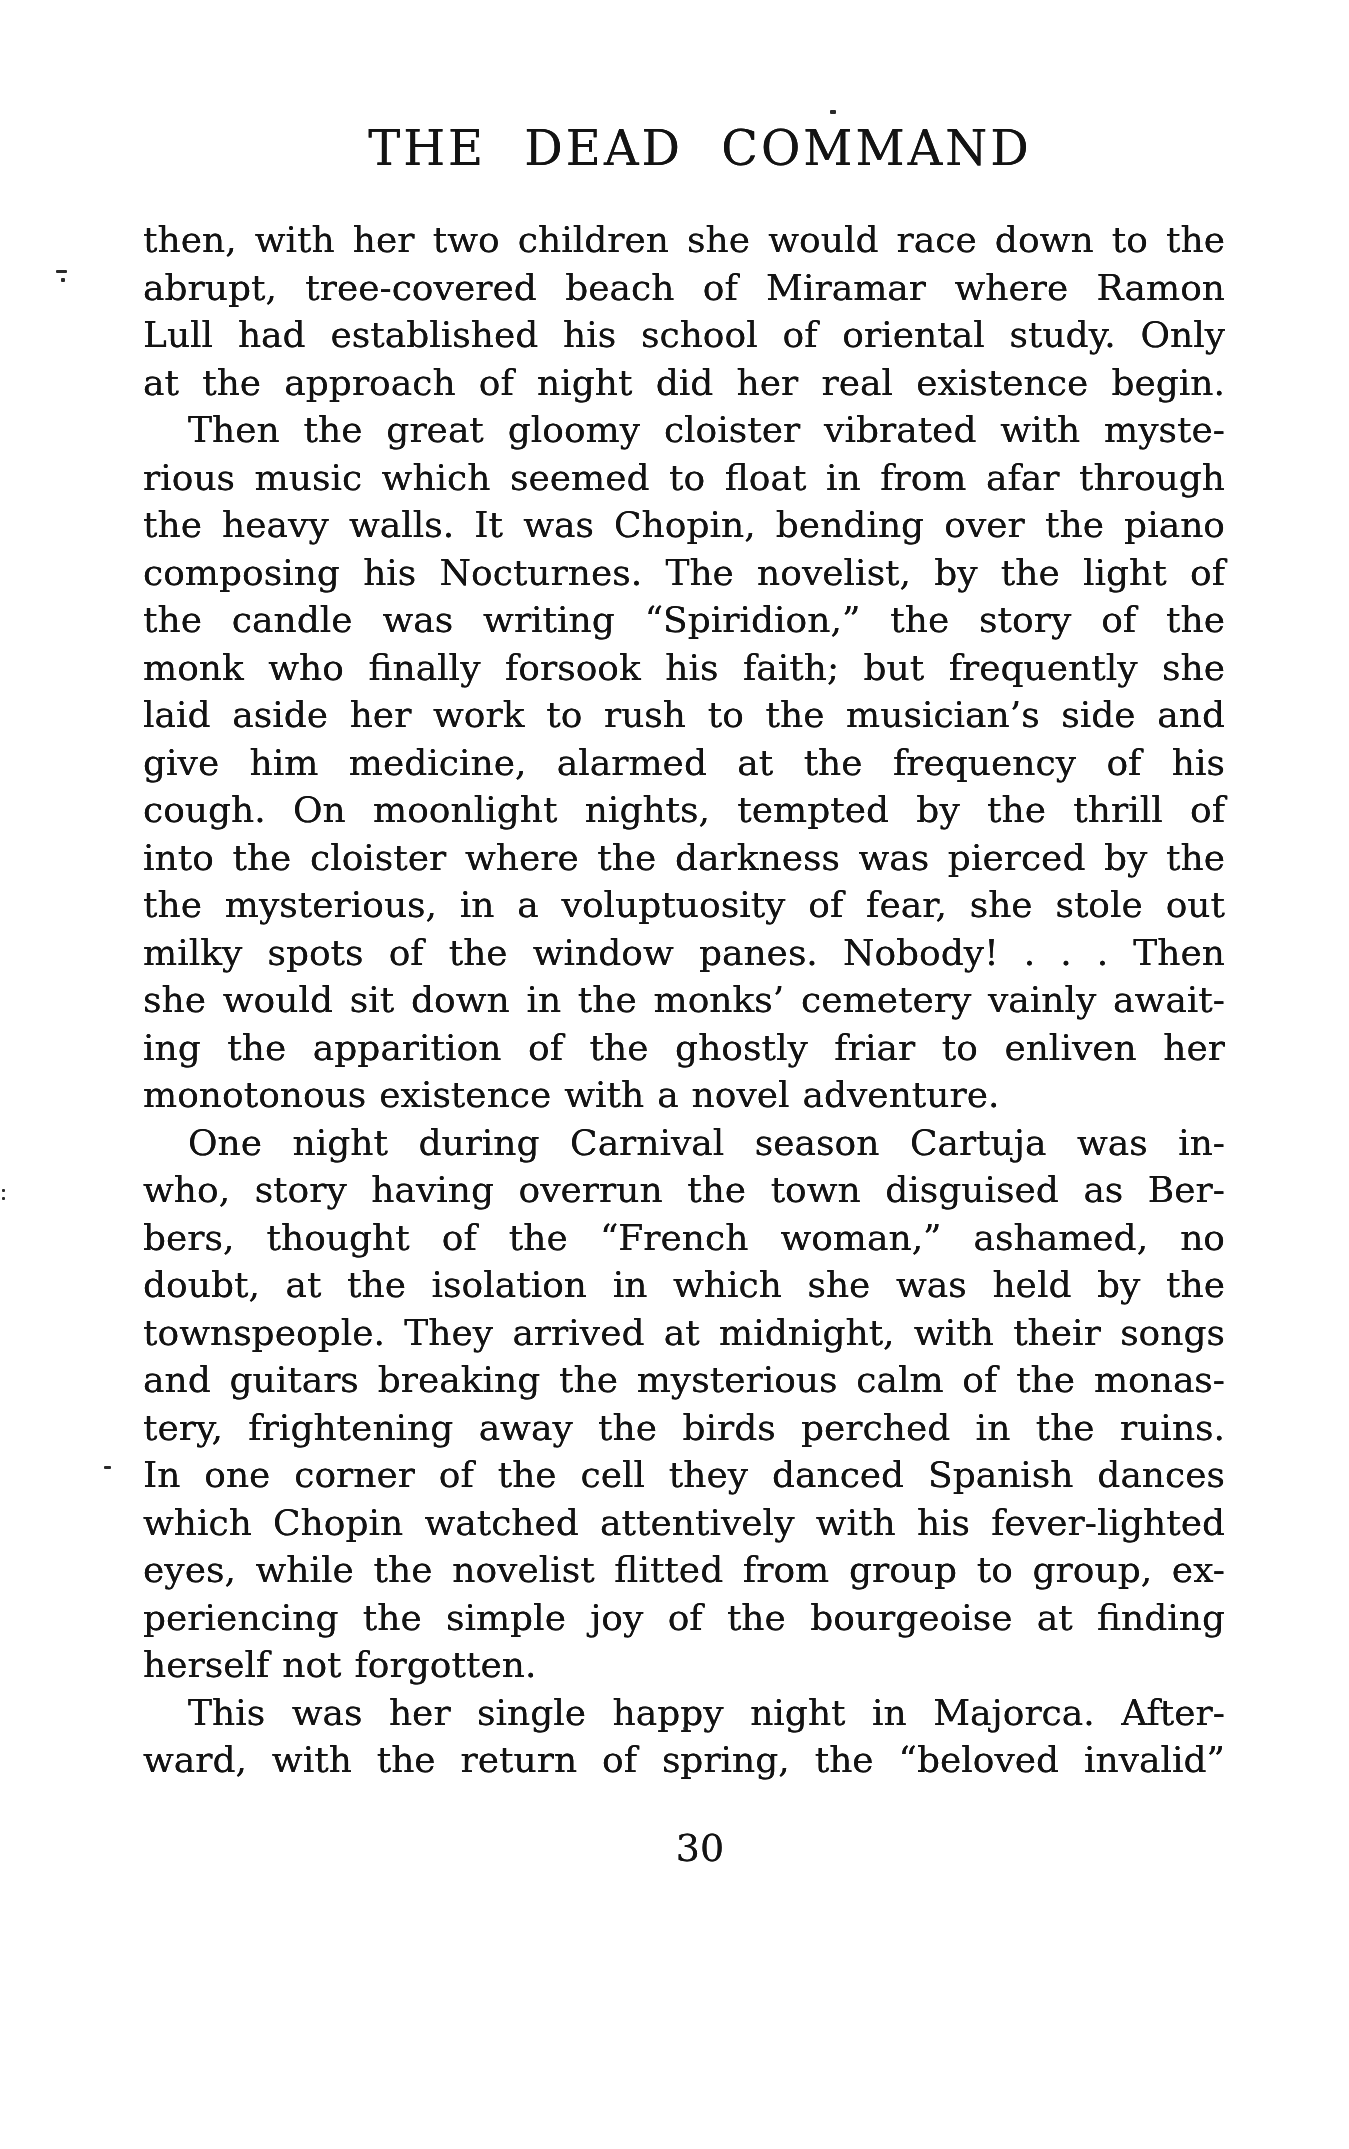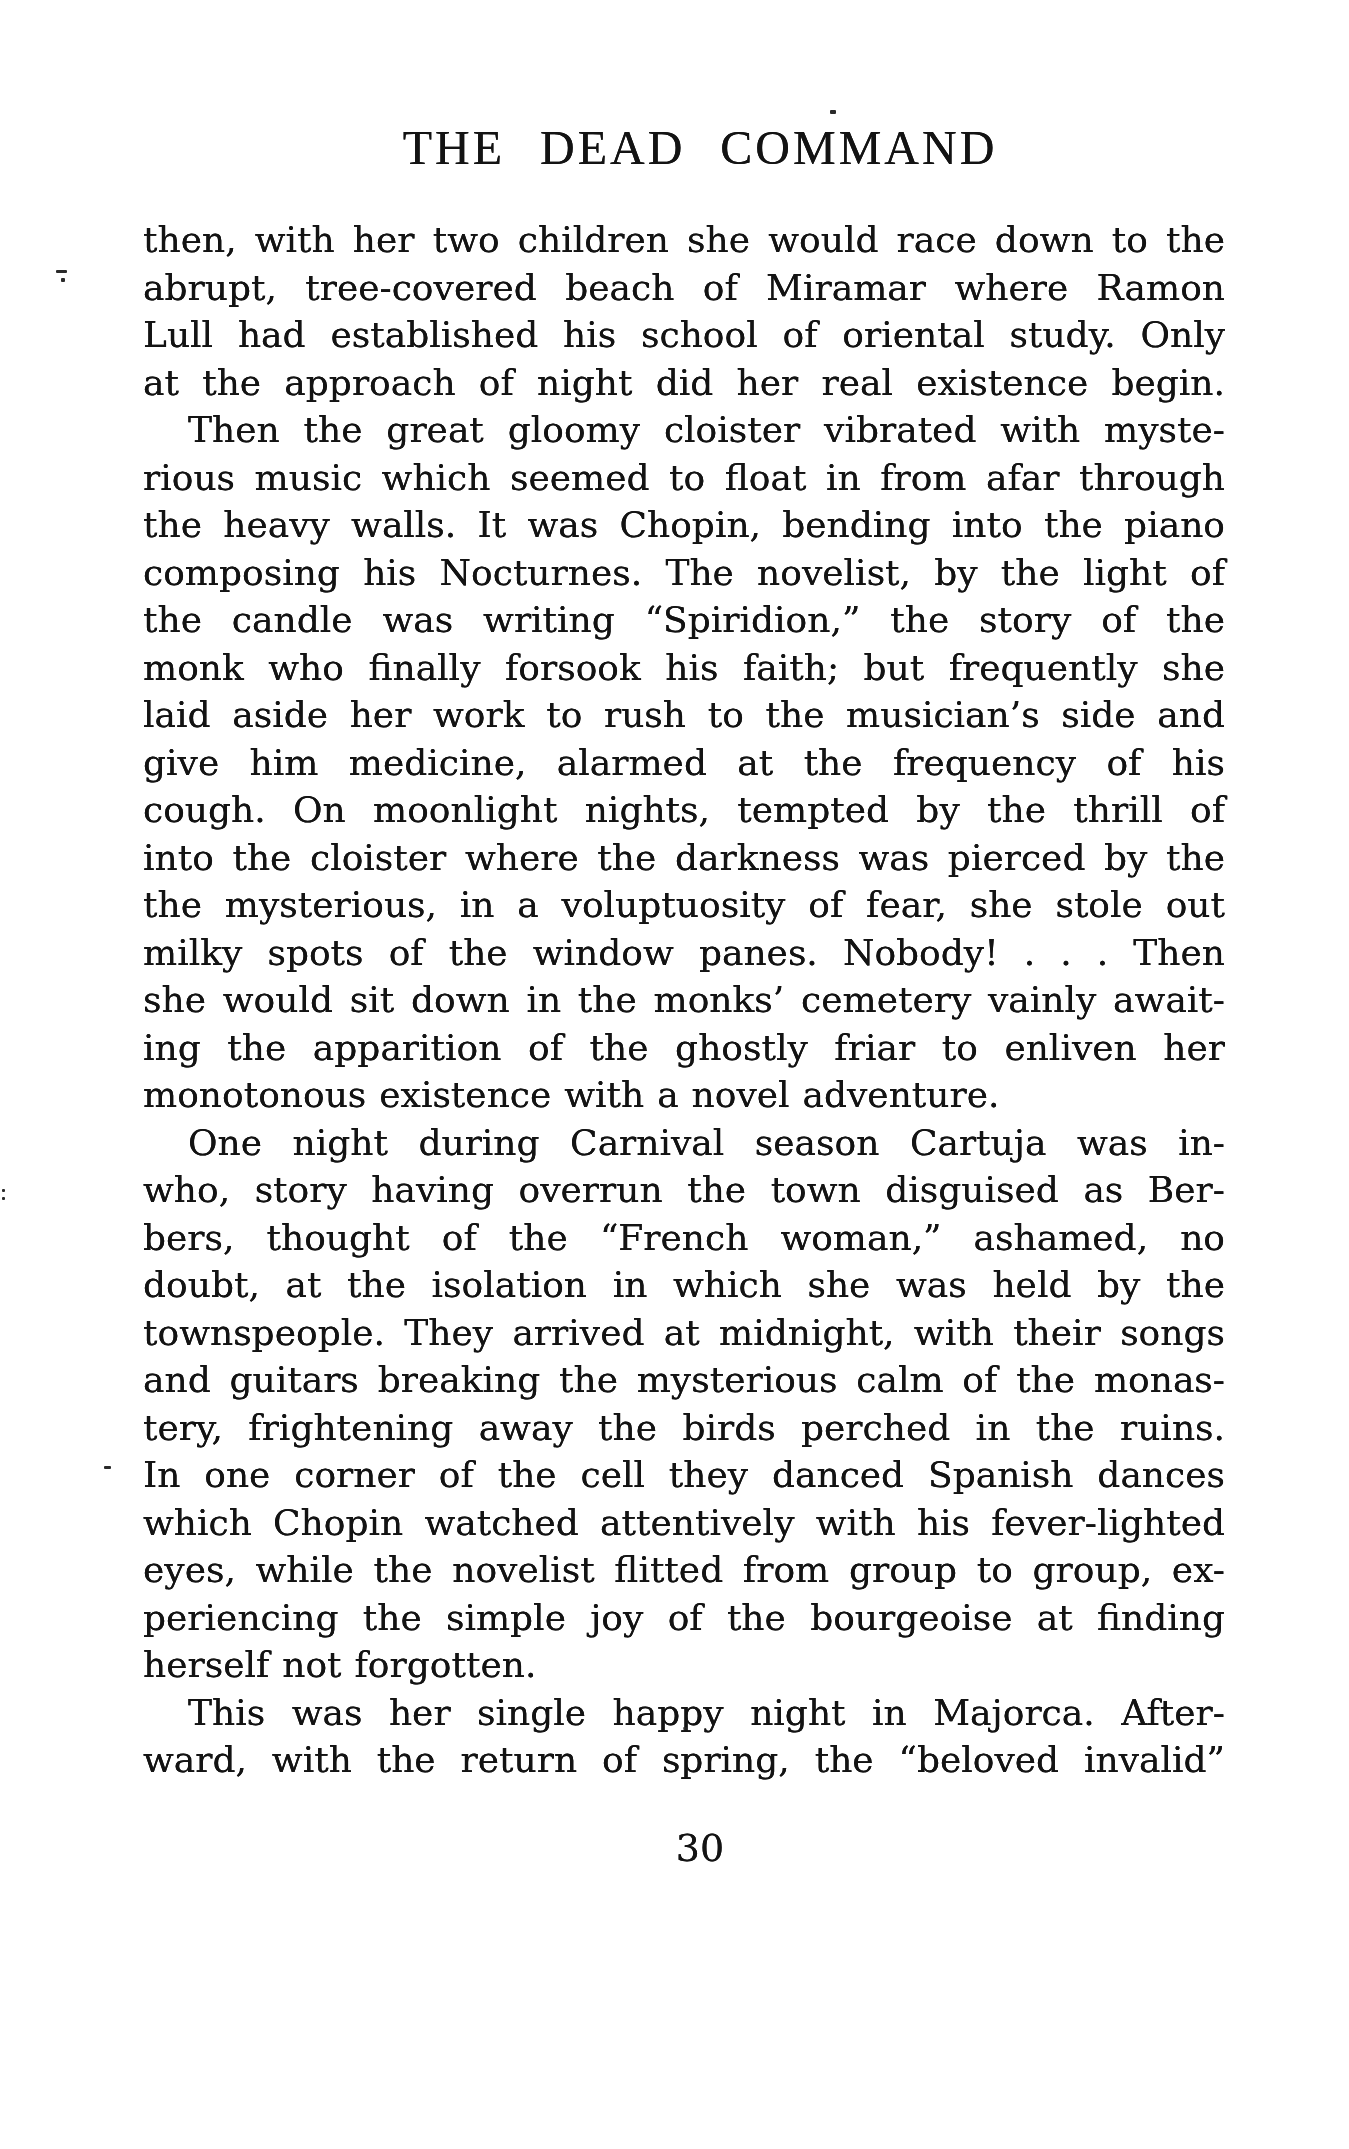--- a/index.html
+++ b/index.html
@@ -23,21 +23,20 @@
     left: 700px;
     transform: translateX(-50%);
     white-space: nowrap;
     font-size: 48px;
     line-height: 1;
     font-weight: normal;
     letter-spacing: 3px;
     word-spacing: 20px;
     margin: 0;
     text-shadow: 0 0 0.6px #131313;
-    font-family: Liberation Serif, serif;
   }
   .page-body {
     position: absolute;
     top: 216px;
     left: 143px;
     width: 1082px;
     font-size: 36px;
     line-height: 47.5px;
     word-spacing: 1.5px;
     text-shadow: 0 0 0.5px #131313;
@@ -75,21 +74,21 @@
 
   <h1 class="page-title">THE DEAD COMMAND</h1>
 
   <div class="page-body">
       <div class="line">then, with her two children she would race down to the</div>
       <div class="line">abrupt, tree-covered beach of Miramar where Ramon</div>
       <div class="line">Lull had established his school of oriental study. Only</div>
       <div class="line">at the approach of night did her real existence begin.</div>
       <div class="line indent">Then the great gloomy cloister vibrated with myste-</div>
       <div class="line">rious music which seemed to float in from afar through</div>
-      <div class="line">the heavy walls. It was Chopin, bending into the piano</div>
+      <div class="line">the heavy walls. It was Chopin, bending over the piano</div>
       <div class="line">composing his Nocturnes. The novelist, by the light of</div>
       <div class="line">the candle was writing “Spiridion,” the story of the</div>
       <div class="line">monk who finally forsook his faith; but frequently she</div>
       <div class="line">laid aside her work to rush to the musician’s side and</div>
       <div class="line">give him medicine, alarmed at the frequency of his</div>
       <div class="line">cough. On moonlight nights, tempted by the thrill of</div>
       <div class="line">into the cloister where the darkness was pierced by the</div>
       <div class="line">the mysterious, in a voluptuosity of fear, she stole out</div>
       <div class="line">milky spots of the window panes. Nobody! . . . Then</div>
       <div class="line">she would sit down in the monks’ cemetery vainly await-</div>

